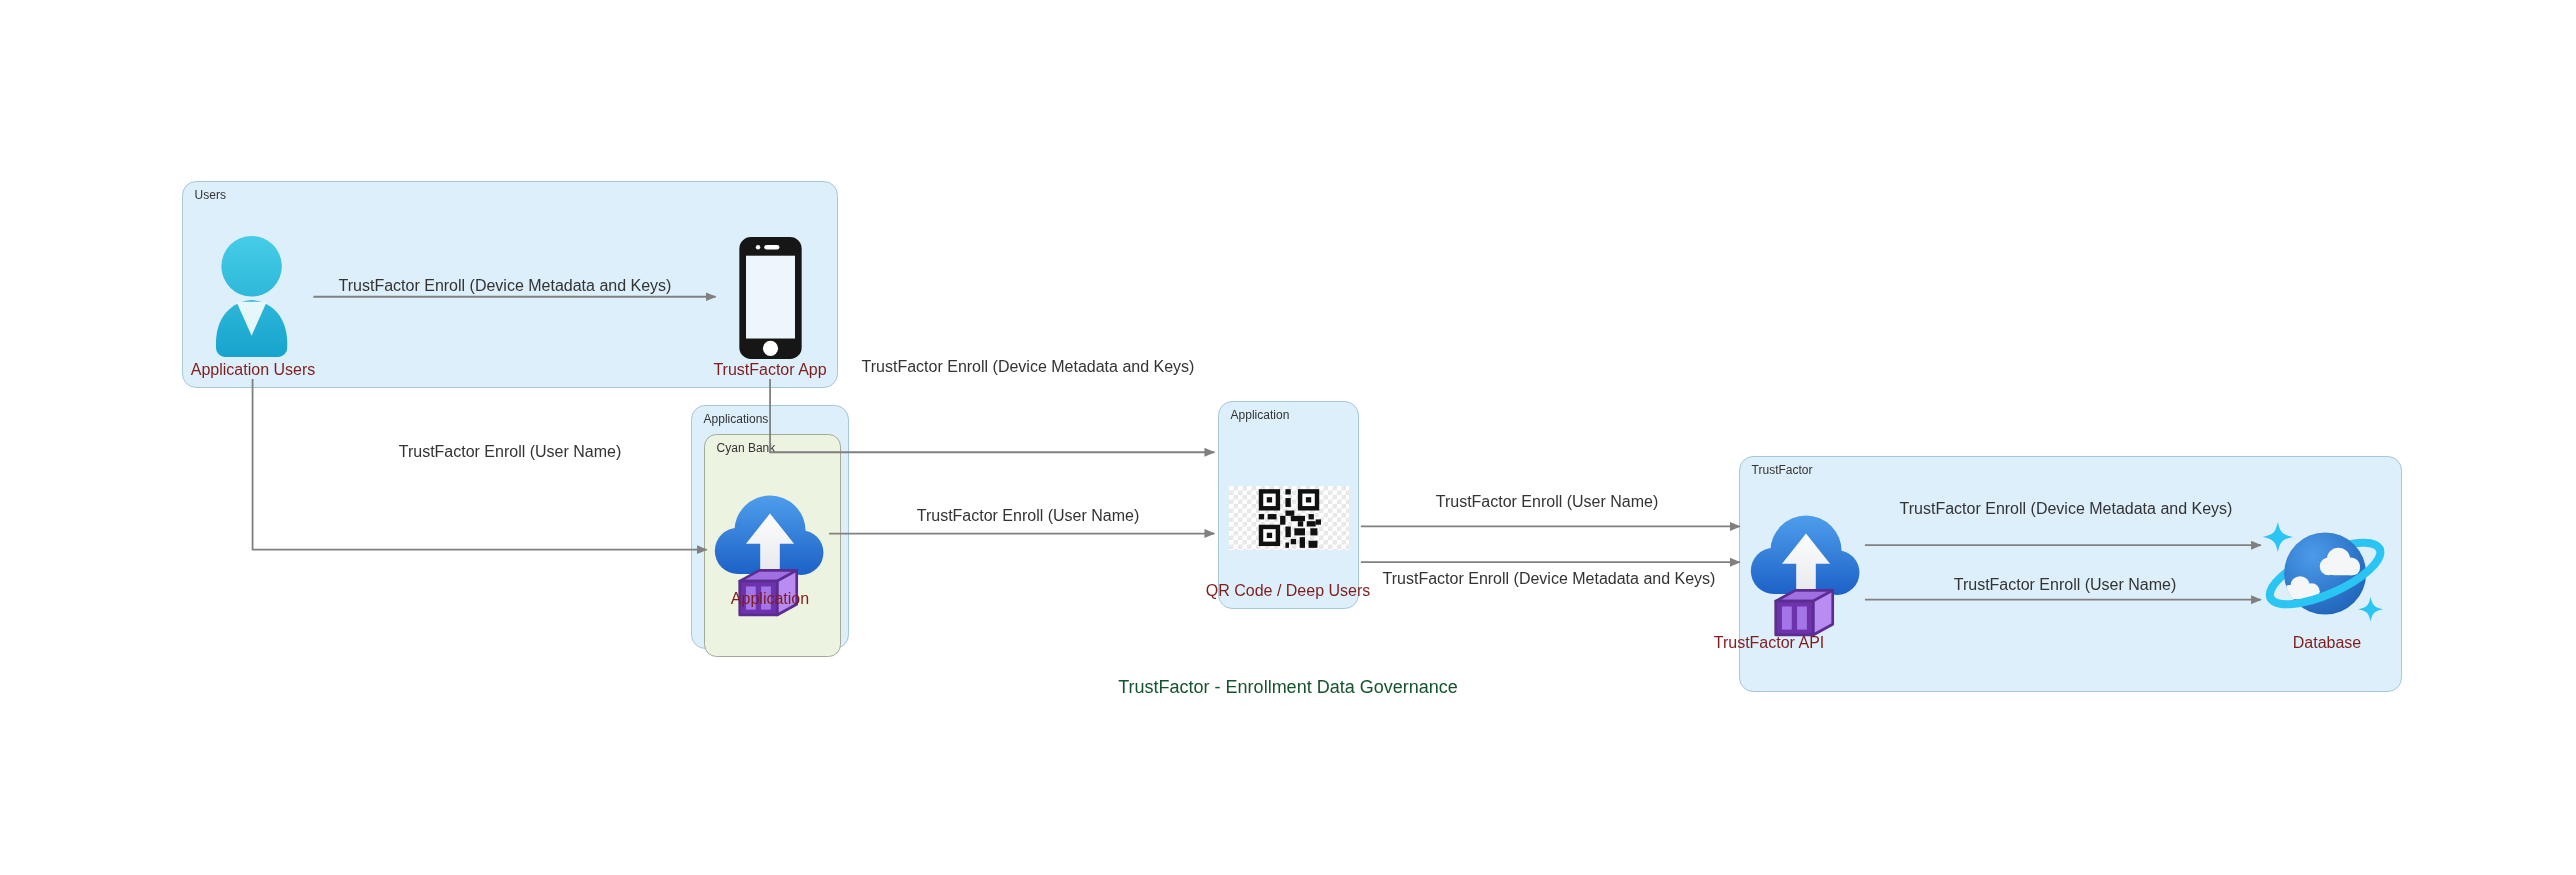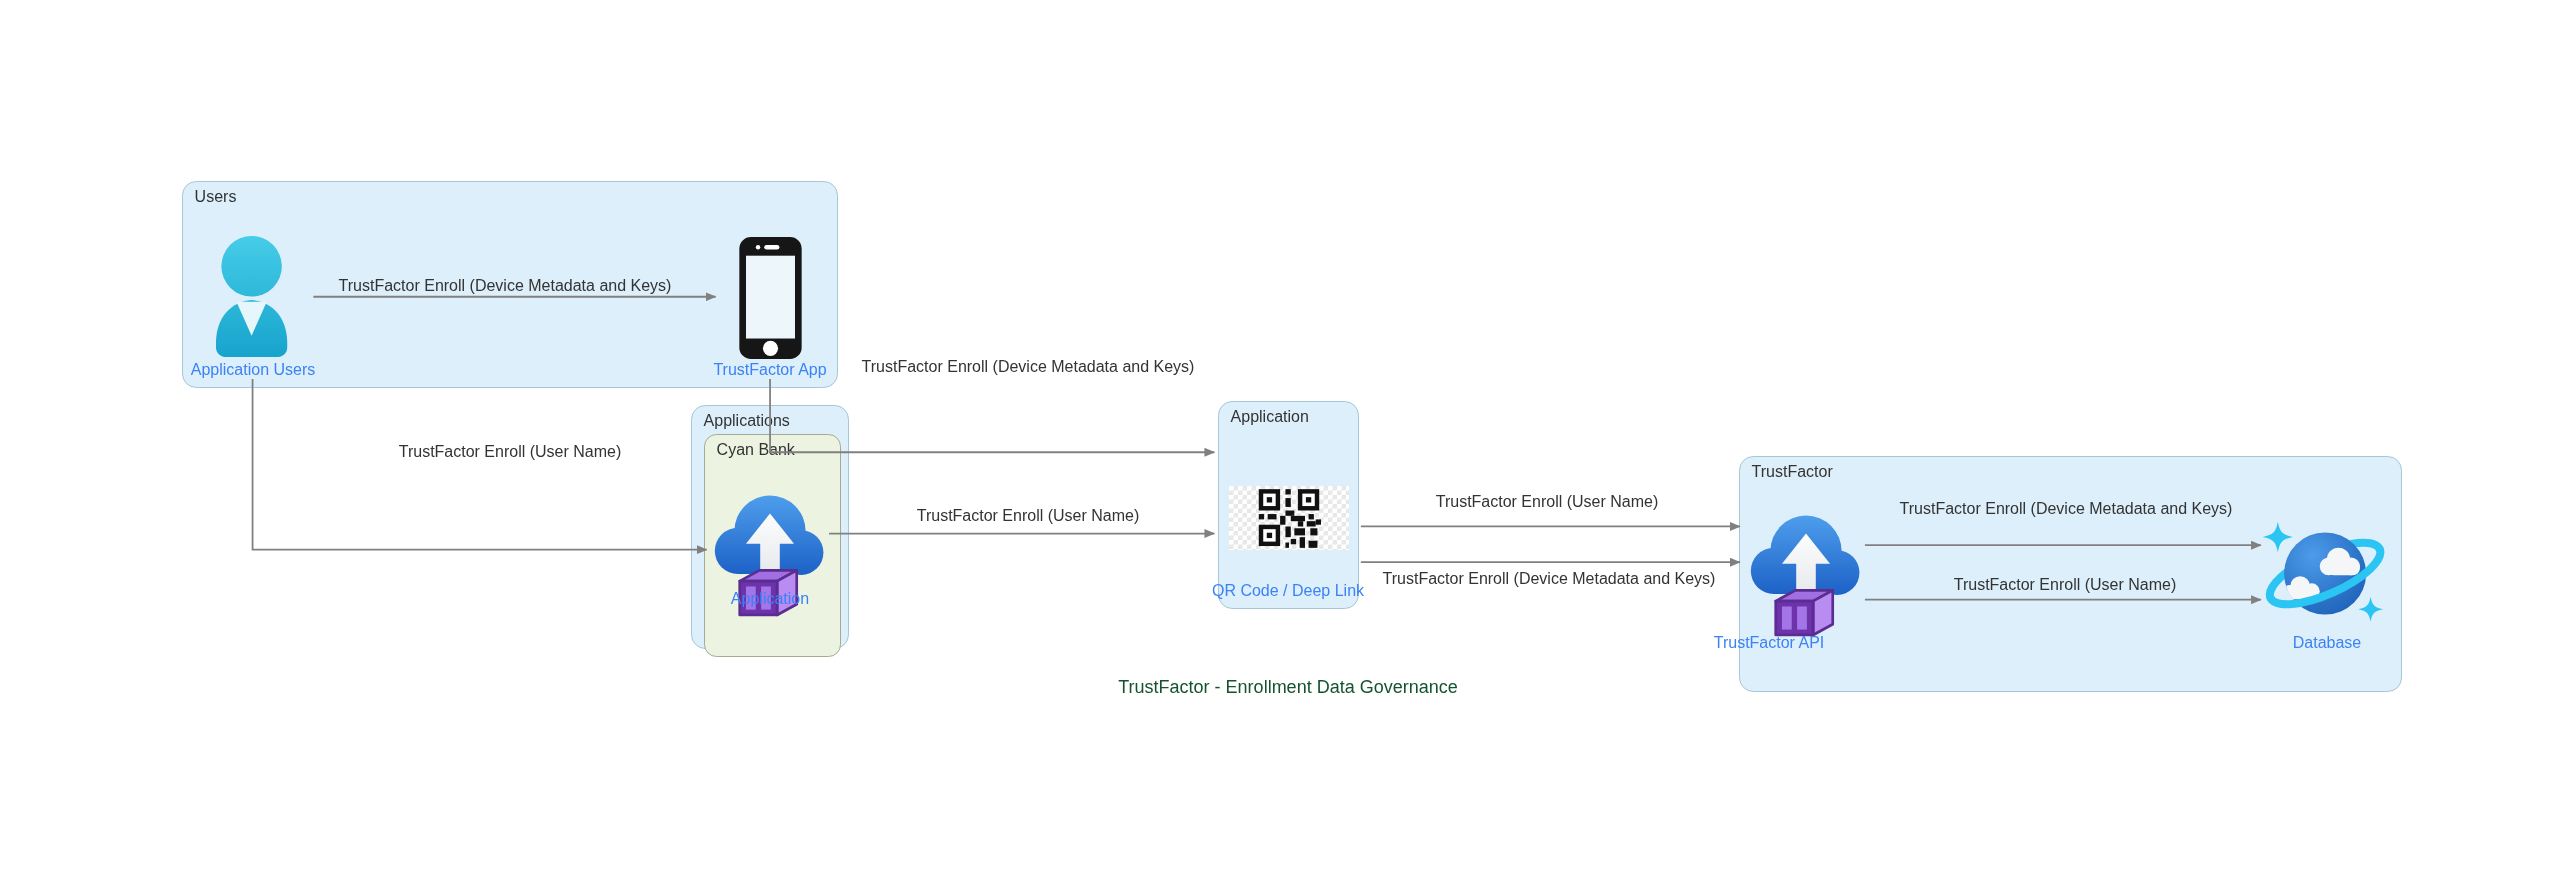--- a/index.html
+++ b/index.html
@@ -10,25 +10,25 @@
   }
   .container-box{
     position:absolute;border-radius:14.3px;
     background:#ddeffa;border:1.8px solid #a7c6d6;
     box-sizing:border-box;
   }
   .container-box.green{
     background:#edf3e1;border:1.8px solid #a3ab97;border-radius:12.5px;
   }
   .container-label{
-    position:absolute;left:11.6px;top:6.3px;font-size:16px;color:#333;white-space:nowrap;
+    position:absolute;left:11.6px;top:6.3px;font-size:12px;color:#333;white-space:nowrap;
   }
   .node-label{
     position:absolute;transform:translate(-50%,-50%);
-    font-size:16px;color:#3b82f6;white-space:nowrap;text-align:center;
+    font-size:16px;color:#7f1d1d;white-space:nowrap;text-align:center;
   }
   .edge-label{
     position:absolute;transform:translate(-50%,-50%);
     font-size:16px;color:#333;white-space:nowrap;
   }
   .title-label{
     position:absolute;transform:translate(-50%,-50%);
     font-size:18px;color:#14532d;white-space:nowrap;
   }
   .icon{position:absolute;}
@@ -225,21 +225,21 @@
   </g>
   <g fill="#2bc5f4">
     <path transform="translate(20,22)" d="M0 -17 C2.5 -5 5 -2.5 17 0 C5 2.5 2.5 5 0 17 C-2.5 5 -5 2.5 -17 0 C-5 -2.5 -2.5 -5 0 -17 Z"></path>
     <path transform="translate(124,103) scale(0.82)" d="M0 -17 C2.5 -5 5 -2.5 17 0 C5 2.5 2.5 5 0 17 C-2.5 5 -5 2.5 -17 0 C-5 -2.5 -2.5 -5 0 -17 Z"></path>
   </g>
 </svg>
 
 <div class="node-label" style="left:253px;top:370px;">Application Users</div>
 <div class="node-label" style="left:770px;top:370px;">TrustFactor App</div>
 <div class="node-label" style="left:770px;top:599px;">Application</div>
-<div class="node-label" style="left:1288px;top:591px;">QR Code / Deep Link</div>
+<div class="node-label" style="left:1288px;top:591px;">QR Code / Deep Users</div>
 <div class="node-label" style="left:1769px;top:643px;">TrustFactor API</div>
 <div class="node-label" style="left:2327px;top:643px;">Database</div>
 
 <div class="edge-label" style="left:505px;top:286px;">TrustFactor Enroll (Device Metadata and Keys)</div>
 <div class="edge-label" style="left:1028px;top:367px;">TrustFactor Enroll (Device Metadata and Keys)</div>
 <div class="edge-label" style="left:510px;top:452px;">TrustFactor Enroll (User Name)</div>
 <div class="edge-label" style="left:1028px;top:516px;">TrustFactor Enroll (User Name)</div>
 <div class="edge-label" style="left:1547px;top:502px;">TrustFactor Enroll (User Name)</div>
 <div class="edge-label" style="left:1549px;top:579px;">TrustFactor Enroll (Device Metadata and Keys)</div>
 <div class="edge-label" style="left:2066px;top:509px;">TrustFactor Enroll (Device Metadata and Keys)</div>

